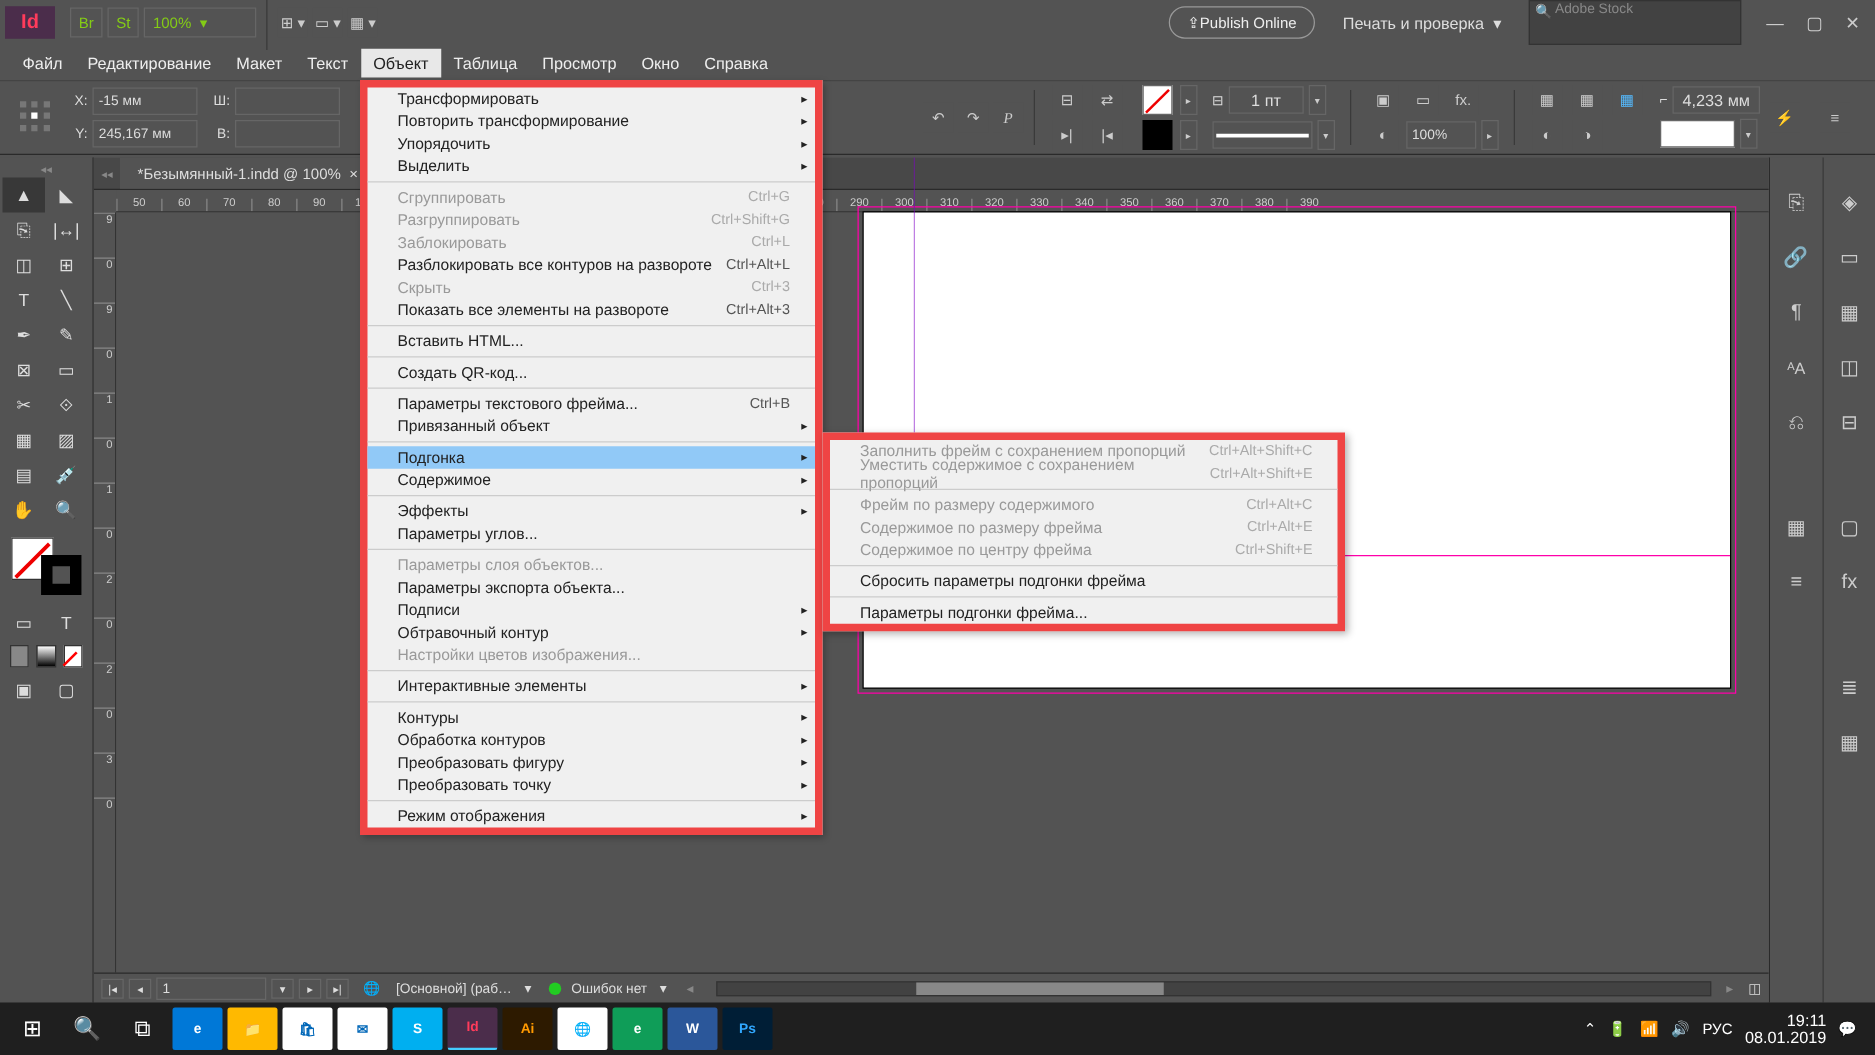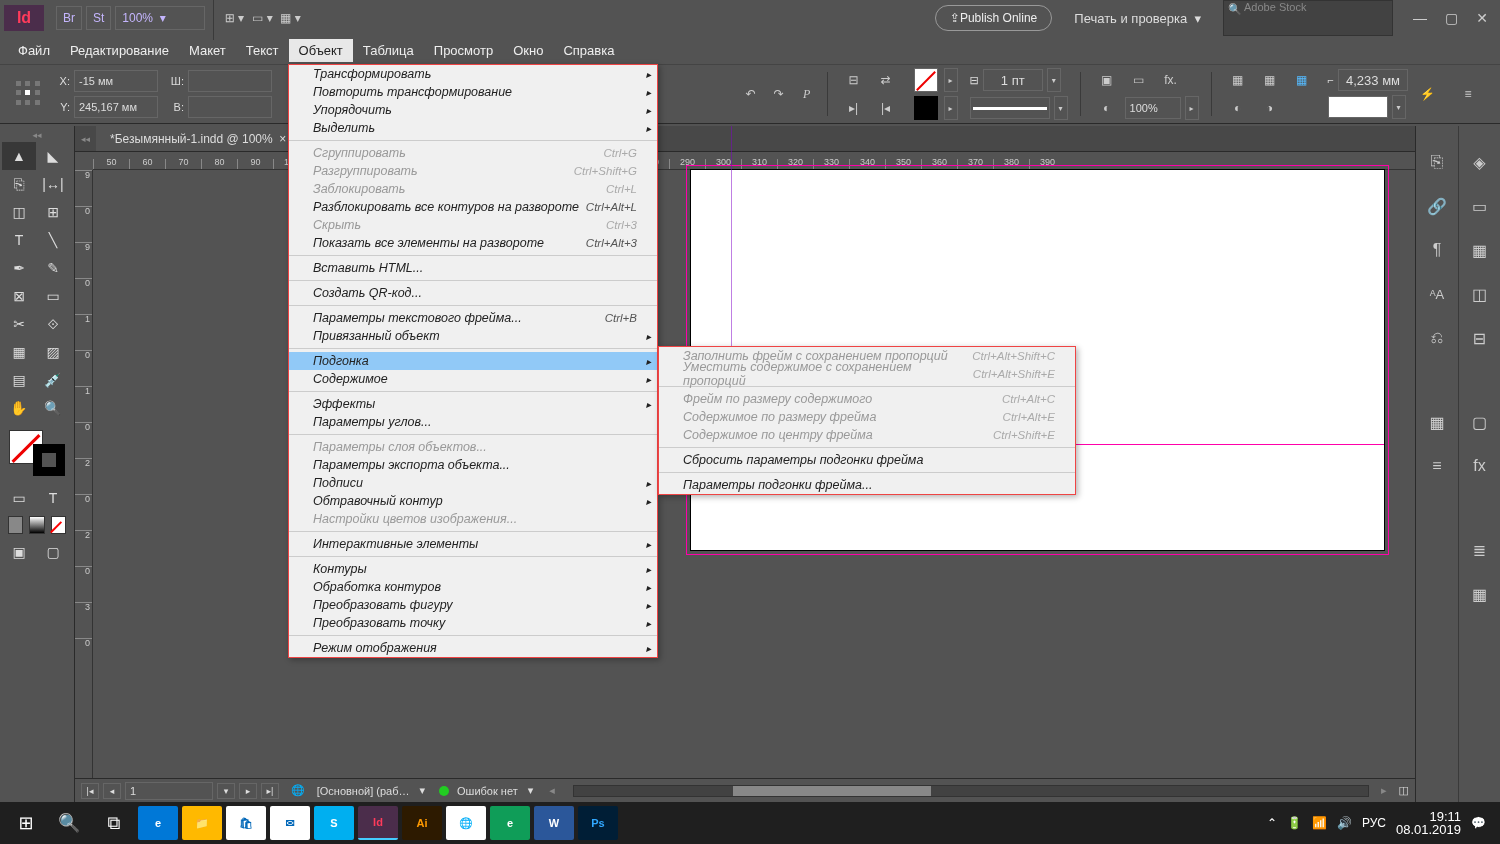--- a/index.html
+++ b/index.html
@@ -1,21 +1,21 @@
 <!DOCTYPE html>
 <html><head>
 <meta charset="utf-8">
 <style>
 * { margin: 0; padding: 0; box-sizing: border-box; font-family: "Segoe UI", Tahoma, sans-serif; }
 body { background: #535353; width: 1500px; height: 844px; overflow: hidden; position: relative; }
 
 
 .topbar { height: 36px; background: #535353; display: flex; align-items: center; padding: 0 4px; font-size: 12px; color: #ddd; }
 .id-logo { width: 40px; height: 26px; background: #4b2d4b; color: #ff3b5b; font-weight: bold; font-size: 16px; display: flex; align-items: center; justify-content: center; margin-right: 10px; }
-.top-btn { height: 24px; padding: 0 6px; margin: 0 2px; display: flex; align-items: center; border: 1px solid #666; background: #535353; color: #c4b5fd; font-size: 12px; }
+.top-btn { height: 24px; padding: 0 6px; margin: 0 2px; display: flex; align-items: center; border: 1px solid #666; background: #535353; color: #84cc16; font-size: 12px; }
 .zoom-select { width: 90px; }
 .topbar-spacer { flex: 1; }
 .publish-btn { border: 1px solid #999; border-radius: 14px; height: 26px; padding: 0 14px; display: flex; align-items: center; color: #eee; font-size: 12px; margin-right: 12px; background: transparent; }
 .workspace-dd { color: #ddd; font-size: 13px; padding: 0 10px; display: flex; align-items: center; }
 .search-stock { background: #424242; border: 1px solid #333; height: 36px; width: 170px; color: #888; font-size: 11px; padding: 0 6px 0 20px; margin: 0 12px; position: relative; }
 .search-stock::before { content: "🔍"; position: absolute; left: 4px; top: 2px; font-size: 11px; color: #888; }
 .win-controls { display: flex; gap: 18px; color: #ccc; font-size: 14px; padding: 0 8px; }
 
 
 .menubar { height: 28px; background: #535353; display: flex; align-items: center; padding: 0 8px; font-size: 13px; color: #eee; }
@@ -76,21 +76,21 @@
 .pn-input { width: 88px; height: 18px; background: #535353; border: 1px solid #666; color: #ddd; padding: 0 4px; font-size: 11px; }
 .preflight-dot { width: 10px; height: 10px; background: #2c2; border-radius: 50%; margin: 0 4px; }
 .scrollbar-h { flex: 1; height: 12px; background: #424242; margin: 0 8px; position: relative; border: 1px solid #333; }
 .scroll-thumb { position: absolute; left: 20%; width: 25%; top: 0; bottom: 0; background: #888; }
 
 .right-panel-rail { width: 85px; background: #535353; border-left: 1px solid #2a2a2a; display: flex; }
 .rail-col { width: 42px; display: flex; flex-direction: column; align-items: center; padding-top: 24px; gap: 20px; }
 .rail-icon { width: 24px; height: 24px; color: #ccc; font-size: 16px; display: flex; align-items: center; justify-content: center; }
 
 
-.dropdown { position: absolute; background: #f0f0f0; border: 1px solid #ef4444; box-shadow: 2px 2px 6px rgba(0,0,0,0.3); font-size: 12.5px; color: #222; z-index: 100; font-style: italic; }
+.dropdown { position: absolute; background: #f0f0f0; border: 6px solid #ef4444; box-shadow: 2px 2px 6px rgba(0,0,0,0.3); font-size: 12.5px; color: #222; z-index: 100; }
 .dd-main { left: 288px; top: 64px; width: 370px; }
 .dd-row { height: 18px; padding: 0 20px 0 24px; display: flex; align-items: center; justify-content: space-between; position: relative; }
 .dd-row.haschild::after { content: "▸"; position: absolute; right: 6px; font-size: 10px; }
 .dd-row.disabled { color: #999; }
 .dd-row.highlight { background: #91c9f7; }
 .dd-sep { height: 1px; background: #ccc; margin: 3px 0; }
 .dd-shortcut { color: #555; font-size: 11.5px; }
 .dd-row.disabled .dd-shortcut { color: #aaa; }
 
 .dd-sub { left: 658px; top: 346px; width: 418px; }

